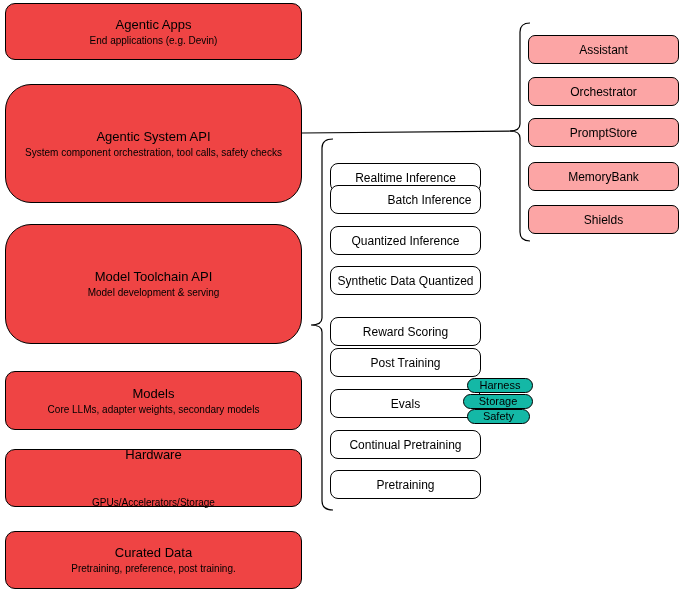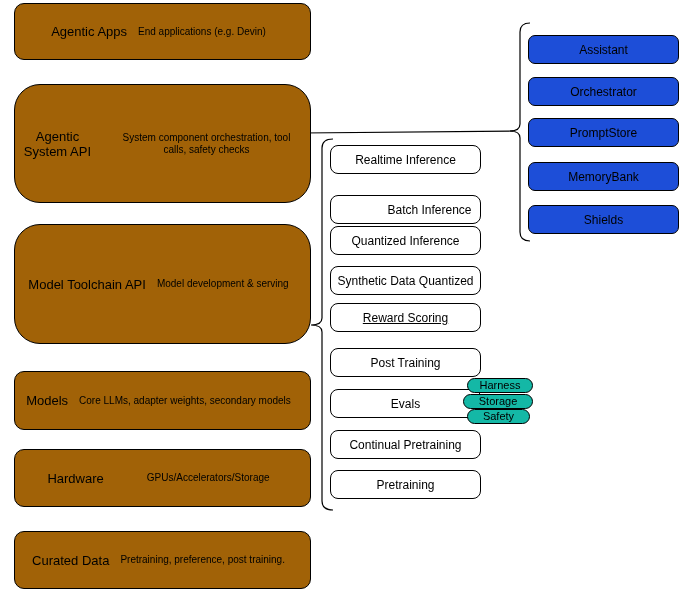--- a/index.html
+++ b/index.html
@@ -2,38 +2,38 @@
 <html><head>
 <meta charset="utf-8">
 <style>
   html,body{margin:0;padding:0;background:#fff;}
   .canvas{
     position:relative;width:682px;height:591px;background:#ffffff;
     font-family:"Liberation Sans", sans-serif;color:#000;overflow:hidden;
   }
   svg.connectors{position:absolute;left:0;top:0;width:682px;height:591px;pointer-events:none;}
   .lbox{
-    position:absolute;left:14px;width:297px;box-sizing:border-box;
-    border:1px solid #000;background:#a16207;
-    display:flex;flex-direction:row;align-items:center;justify-content:center;gap:3px;
+    position:absolute;left:5px;width:297px;box-sizing:border-box;
+    border:1px solid #000;background:#ef4444;
+    display:flex;flex-direction:column;align-items:center;justify-content:center;gap:3px;
     text-align:center;
   }
   .lbox .t{font-size:13px;line-height:15px;}
   .lbox .s{font-size:10px;line-height:12px;padding:0 8px;}
   .r10{border-radius:10px;}
   .r26{border-radius:26px;}
   .mbox{
     position:absolute;left:330px;width:151px;height:29px;box-sizing:border-box;
     border:1px solid #000;border-radius:8px;background:#fff;
     display:flex;align-items:center;justify-content:center;
     font-size:12px;text-align:center;
   }
   .rbox{
     position:absolute;left:528px;width:151px;height:29px;box-sizing:border-box;
-    border:1px solid #000;border-radius:7px;background:#1d4ed8;
+    border:1px solid #000;border-radius:7px;background:#fca5a5;
     display:flex;align-items:center;justify-content:center;
     font-size:12px;text-align:center;
   }
   .pill{
     position:absolute;box-sizing:border-box;
     border:1px solid #000;border-radius:8px;background:#14b8a6;
     display:flex;align-items:center;justify-content:center;
     font-size:11px;line-height:11px;z-index:5;
   }
 </style>
@@ -71,25 +71,25 @@
   <div class="lbox r10" style="top:449px;height:58px;gap:35px;">
     <div class="t">Hardware</div>
     <div class="s">GPUs/Accelerators/Storage</div>
   </div>
 
   <div class="lbox r10" style="top:531px;height:58px;">
     <div class="t">Curated Data</div>
     <div class="s">Pretraining, preference, post training.</div>
   </div>
 
-  <div class="mbox" style="top:145px;">Realtime Inference</div>
-  <div class="mbox" style="top:195px;padding-left:48px;">Batch Inference</div>
+  <div class="mbox" style="top:163px;">Realtime Inference</div>
+  <div class="mbox" style="top:185px;padding-left:48px;">Batch Inference</div>
   <div class="mbox" style="top:226px;">Quantized Inference</div>
   <div class="mbox" style="top:266px;">Synthetic Data Quantized</div>
-  <div class="mbox" style="top:303px;text-decoration:underline;">Reward Scoring</div>
+  <div class="mbox" style="top:317px;">Reward Scoring</div>
   <div class="mbox" style="top:348px;">Post Training</div>
   <div class="mbox" style="top:389px;">Evals</div>
   <div class="mbox" style="top:430px;">Continual Pretraining</div>
   <div class="mbox" style="top:470px;">Pretraining</div>
 
   <div class="pill" style="left:467px;top:378px;width:66px;height:15px;">Harness</div>
   <div class="pill" style="left:463px;top:394px;width:70px;height:15px;">Storage</div>
   <div class="pill" style="left:467px;top:409px;width:63px;height:15px;">Safety</div>
 
   <div class="rbox" style="top:35px;">Assistant</div>

